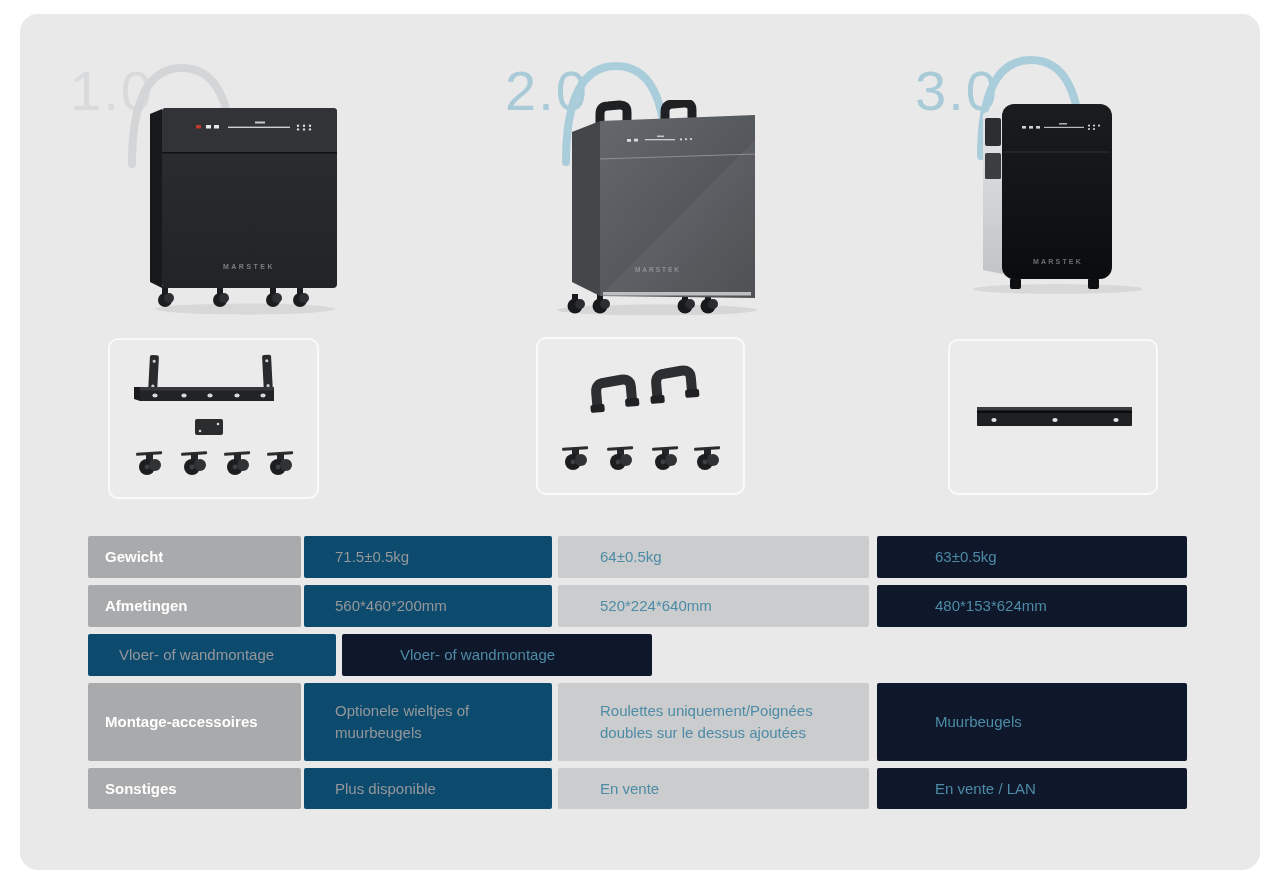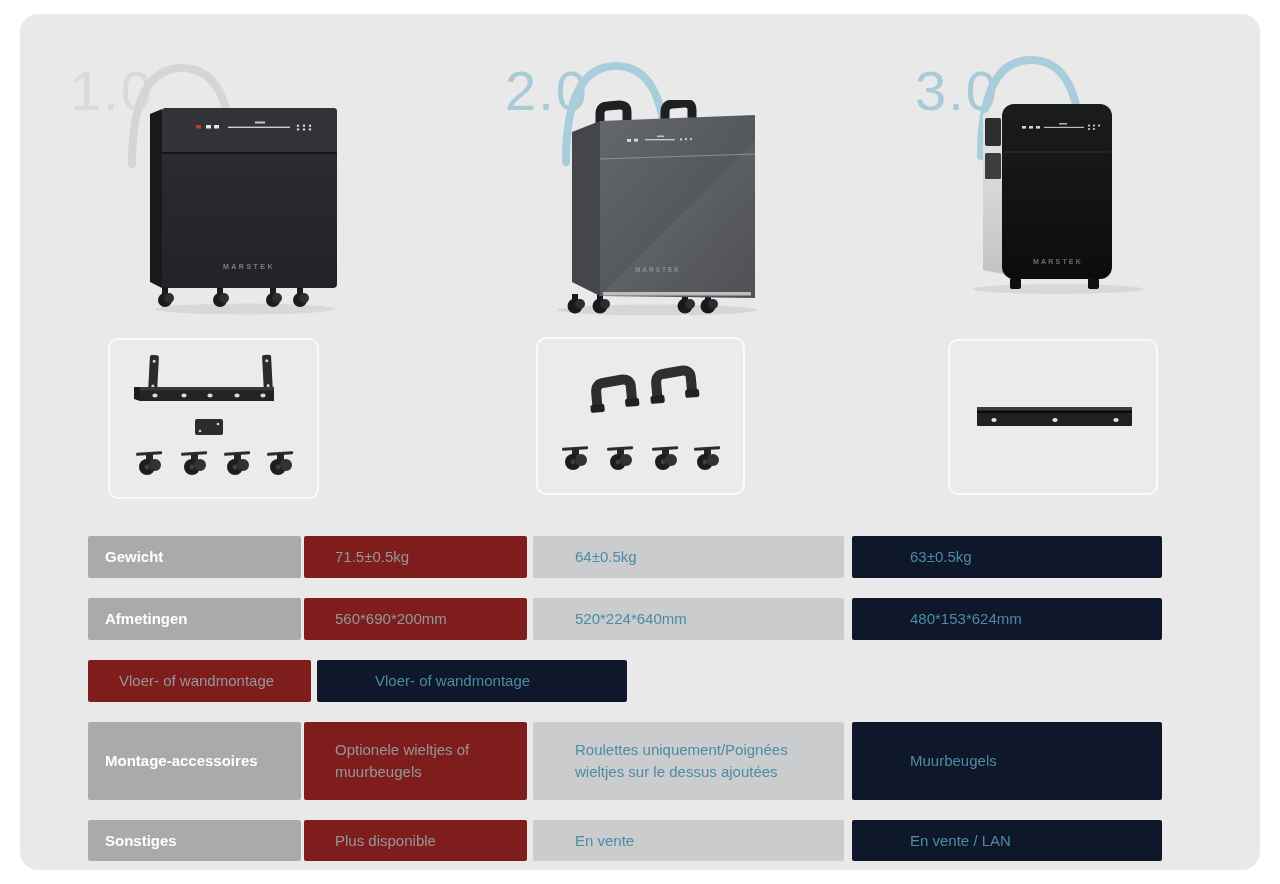--- a/index.html
+++ b/index.html
@@ -19,34 +19,34 @@
   .wm-blue{color:#a9cbd8;}
   .swoosh{position:absolute;z-index:2;}
   .product{position:absolute;z-index:3;}
   .acc-box{
     position:absolute;z-index:3;border:2px solid #fafafa;border-radius:10px;
     background:#ebebec;box-sizing:border-box;
   }
   .acc-box svg{display:block;width:100%;height:100%;}
   .spec-table{
     position:absolute;left:88px;top:536px;width:1120px;z-index:4;
-    display:flex;flex-direction:column;gap:20px;
+    display:flex;flex-direction:column;gap:7px;
   }
   .spec-row{display:flex;}
   .h42{height:42px;} .h78{height:78px;} .h41{height:41px;}
   .cell{
     display:flex;align-items:center;box-sizing:border-box;border-radius:2px;
     font-size:15px;line-height:1.45;
   }
   .cell.label{
     width:213px;background:#a9aaac;color:#ffffff;font-weight:700;
     padding-left:17px;margin-right:3px;
   }
   .cell.v1{
-    width:223px;background:#7f1d1d;color:#95979a;
+    width:248px;background:#0c4a6e;color:#95979a;
     padding-left:31px;padding-right:16px;margin-right:6px;
   }
   .cell.v2{
     width:311px;background:#cbcccd;color:#4d8ba6;
     padding-left:42px;padding-right:16px;margin-right:8px;
   }
   .cell.v3{
     width:310px;background:#0f172a;color:#4d8ba6;
     padding-left:58px;padding-right:14px;
   }
@@ -307,34 +307,34 @@
 
   <div class="spec-row h42">
     <div class="cell label">Gewicht</div>
     <div class="cell v1">71.5±0.5kg</div>
     <div class="cell v2">64±0.5kg</div>
     <div class="cell v3">63±0.5kg</div>
   </div>
 
   <div class="spec-row h42">
     <div class="cell label">Afmetingen</div>
-    <div class="cell v1">560*690*200mm</div>
+    <div class="cell v1">560*460*200mm</div>
     <div class="cell v2">520*224*640mm</div>
     <div class="cell v3">480*153*624mm</div>
   </div>
 
   <div class="spec-row h42">
     <div class="cell v1">Vloer- of wandmontage</div>
     <div class="cell v3">Vloer- of wandmontage</div>
   </div>
 
   <div class="spec-row h78">
     <div class="cell label">Montage-accessoires</div>
     <div class="cell v1">Optionele wieltjes of muurbeugels</div>
-    <div class="cell v2">Roulettes uniquement/Poignées wieltjes sur le dessus ajoutées</div>
+    <div class="cell v2">Roulettes uniquement/Poignées doubles sur le dessus ajoutées</div>
     <div class="cell v3">Muurbeugels</div>
   </div>
 
   <div class="spec-row h41">
     <div class="cell label">Sonstiges</div>
     <div class="cell v1">Plus disponible</div>
     <div class="cell v2">En vente</div>
     <div class="cell v3">En vente / LAN</div>
   </div>
 

